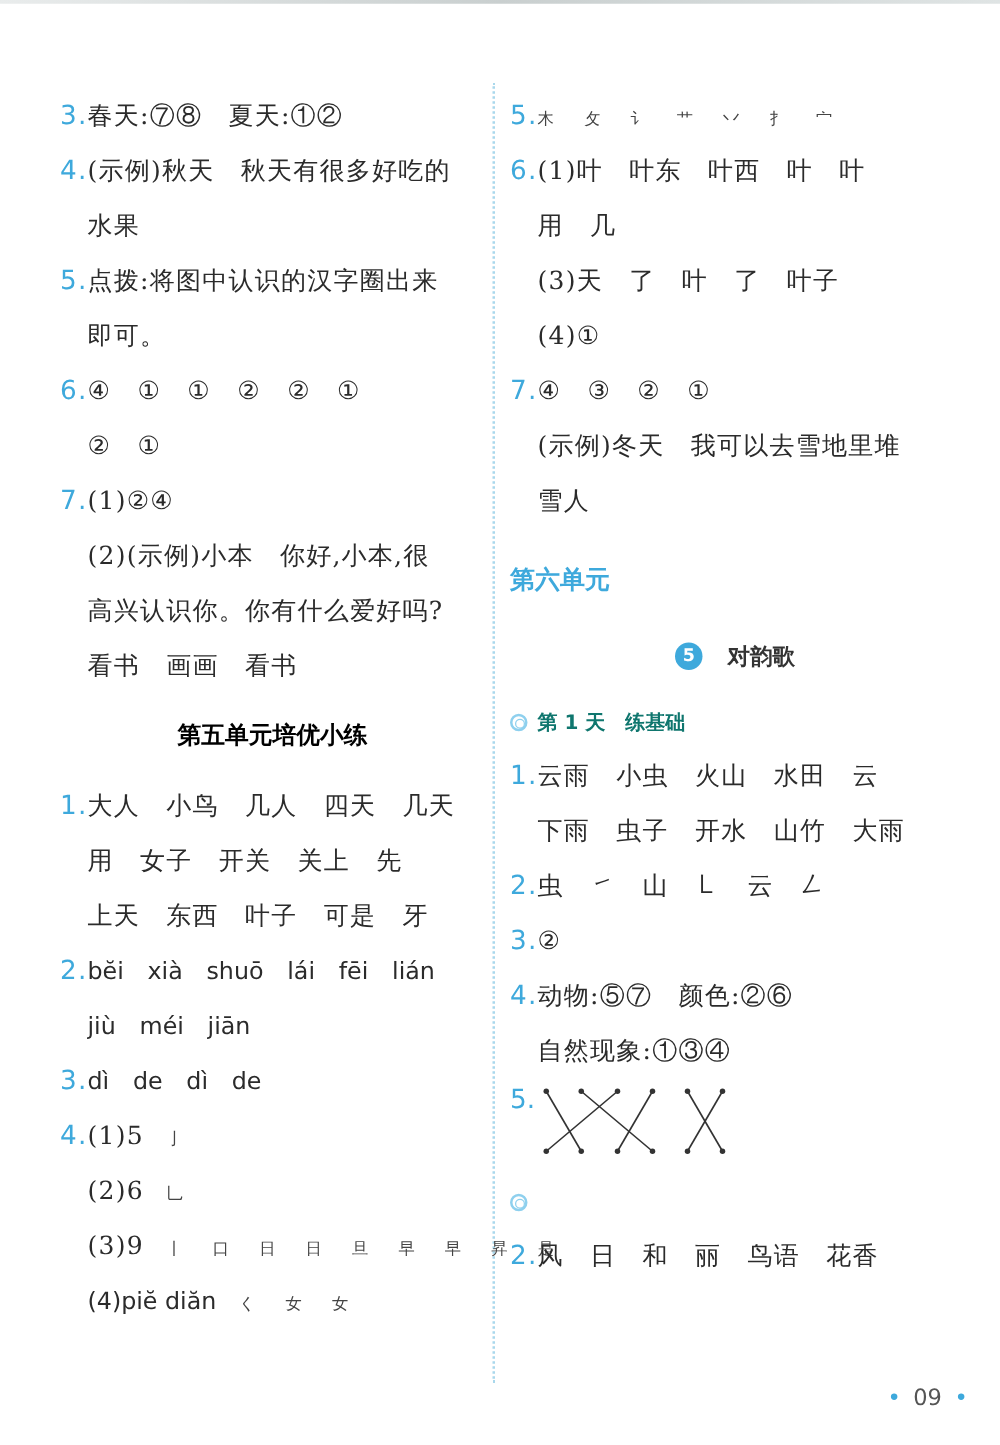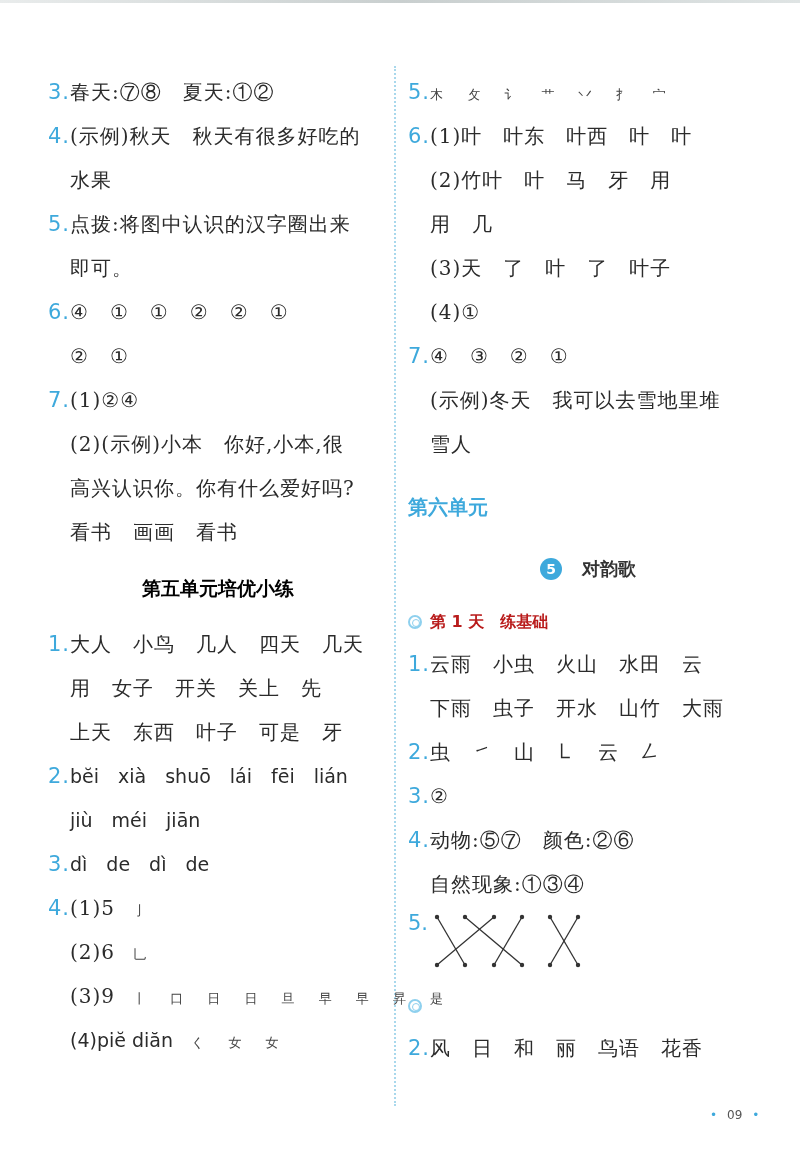--- a/index.html
+++ b/index.html
@@ -12,27 +12,27 @@
     .col-right { left: 408px; width: 360px; }
     .line { height: 44px; line-height: 44px; font-size: 20px; white-space: nowrap; letter-spacing: 1px; }
     .num { color: #3ea9dc; font-family: "DejaVu Sans", "Liberation Sans", sans-serif; font-size: 21px; display: inline-block; width: 22px; }
     .indent { padding-left: 22px; }
     .pinyin { font-family: "DejaVu Sans", "Liberation Sans", sans-serif; font-size: 19px; letter-spacing: 0; }
     .gap { display: inline-block; width: 18px; }
     .sec-title { height: 68px; line-height: 68px; text-align: center; font-family: "DejaVu Sans", "Liberation Sans", sans-serif; font-weight: bold; font-size: 19px; color: #000000; }
     .unit-title { height: 58px; line-height: 58px; text-align: left; font-family: "DejaVu Sans", "Liberation Sans", sans-serif; font-weight: bold; font-size: 20px; color: #3ea9dc; margin-top: 12px; }
     .lesson-title { height: 66px; display: flex; align-items: center; justify-content: center; gap: 20px; font-family: "DejaVu Sans", "Liberation Sans", sans-serif; font-weight: bold; font-size: 18px; color: #333; }
     .badge { width: 22px; height: 22px; border-radius: 50%; background: #3ea9dc; color: #fff; font-size: 14px; text-align: center; line-height: 22px; }
-    .day-title { height: 40px; line-height: 40px; font-family: "DejaVu Sans", "Liberation Sans", sans-serif; font-weight: bold; font-size: 16px; color: #b91c1c; display: flex; align-items: center; gap: 8px; }
+    .day-title { height: 40px; line-height: 40px; font-family: "DejaVu Sans", "Liberation Sans", sans-serif; font-weight: bold; font-size: 16px; color: #0f766e; display: flex; align-items: center; gap: 8px; }
     .ring { width: 14px; height: 14px; border-radius: 50%; border: 2px solid #8ed0ee; position: relative; }
     .ring::after { content: ""; position: absolute; left: 2px; top: 2px; width: 6px; height: 6px; border-radius: 50%; border: 1px solid #8ed0ee; }
     .strokes { font-size: 13px; color: #444; letter-spacing: 10px; }
     .match-row { height: 80px; display: flex; align-items: flex-start; }
     .match-row svg { margin-left: 2px; margin-top: 6px; }
-    .pageno { position: absolute; left: 700px; top: 1108px; font-family: "DejaVu Sans", "Liberation Sans", sans-serif; font-size: 12px; color: #555; }
+    .pageno { position: absolute; left: 700px; top: 1108px; font-family: "DejaVu Sans", "Liberation Sans", sans-serif; font-size: 18px; color: #555; }
     .pageno .dot { color: #3ea9dc; padding: 0 10px; }
   </style>
 </head>
 <body>
 
 <div class="topbar"></div>
 <div class="divider"></div>
 
 <div class="col col-left">
   <div class="line"><span class="num">3.</span><span>春天:⑦⑧　夏天:①②</span></div>
@@ -65,21 +65,20 @@
   <div class="line"><span class="num">4.</span><span>(1)5</span><span class="gap"></span><span class="strokes">亅</span></div>
   <div class="line indent"><span>(2)6</span><span class="gap"></span><span class="strokes">乚</span></div>
   <div class="line indent"><span>(3)9</span><span class="gap"></span><span class="strokes">丨 口 日 日 旦 早 早 昇 是</span></div>
   <div class="line indent"><span class="pinyin">(4)piĕ diăn</span><span class="gap"></span><span class="strokes">く 女 女</span></div>
 </div>
 
 <div class="col col-right">
   <div class="line"><span class="num">5.</span><span class="strokes">木 攵 讠 艹 丷 扌 宀</span></div>
 
   <div class="line"><span class="num">6.</span><span>(1)叶　叶东　叶西　叶　叶</span></div>
-  <div class="line indent"><span>(2)竹叶　叶　马　牙　用</span></div>
   <div class="line indent"><span>用　几</span></div>
   <div class="line indent"><span>(3)天　了　叶　了　叶子</span></div>
   <div class="line indent"><span>(4)①</span></div>
 
   <div class="line"><span class="num">7.</span><span>④　③　②　①</span></div>
   <div class="line indent"><span>(示例)冬天　我可以去雪地里堆</span></div>
   <div class="line indent"><span>雪人</span></div>
 
   <div class="unit-title">第六单元</div>
 

